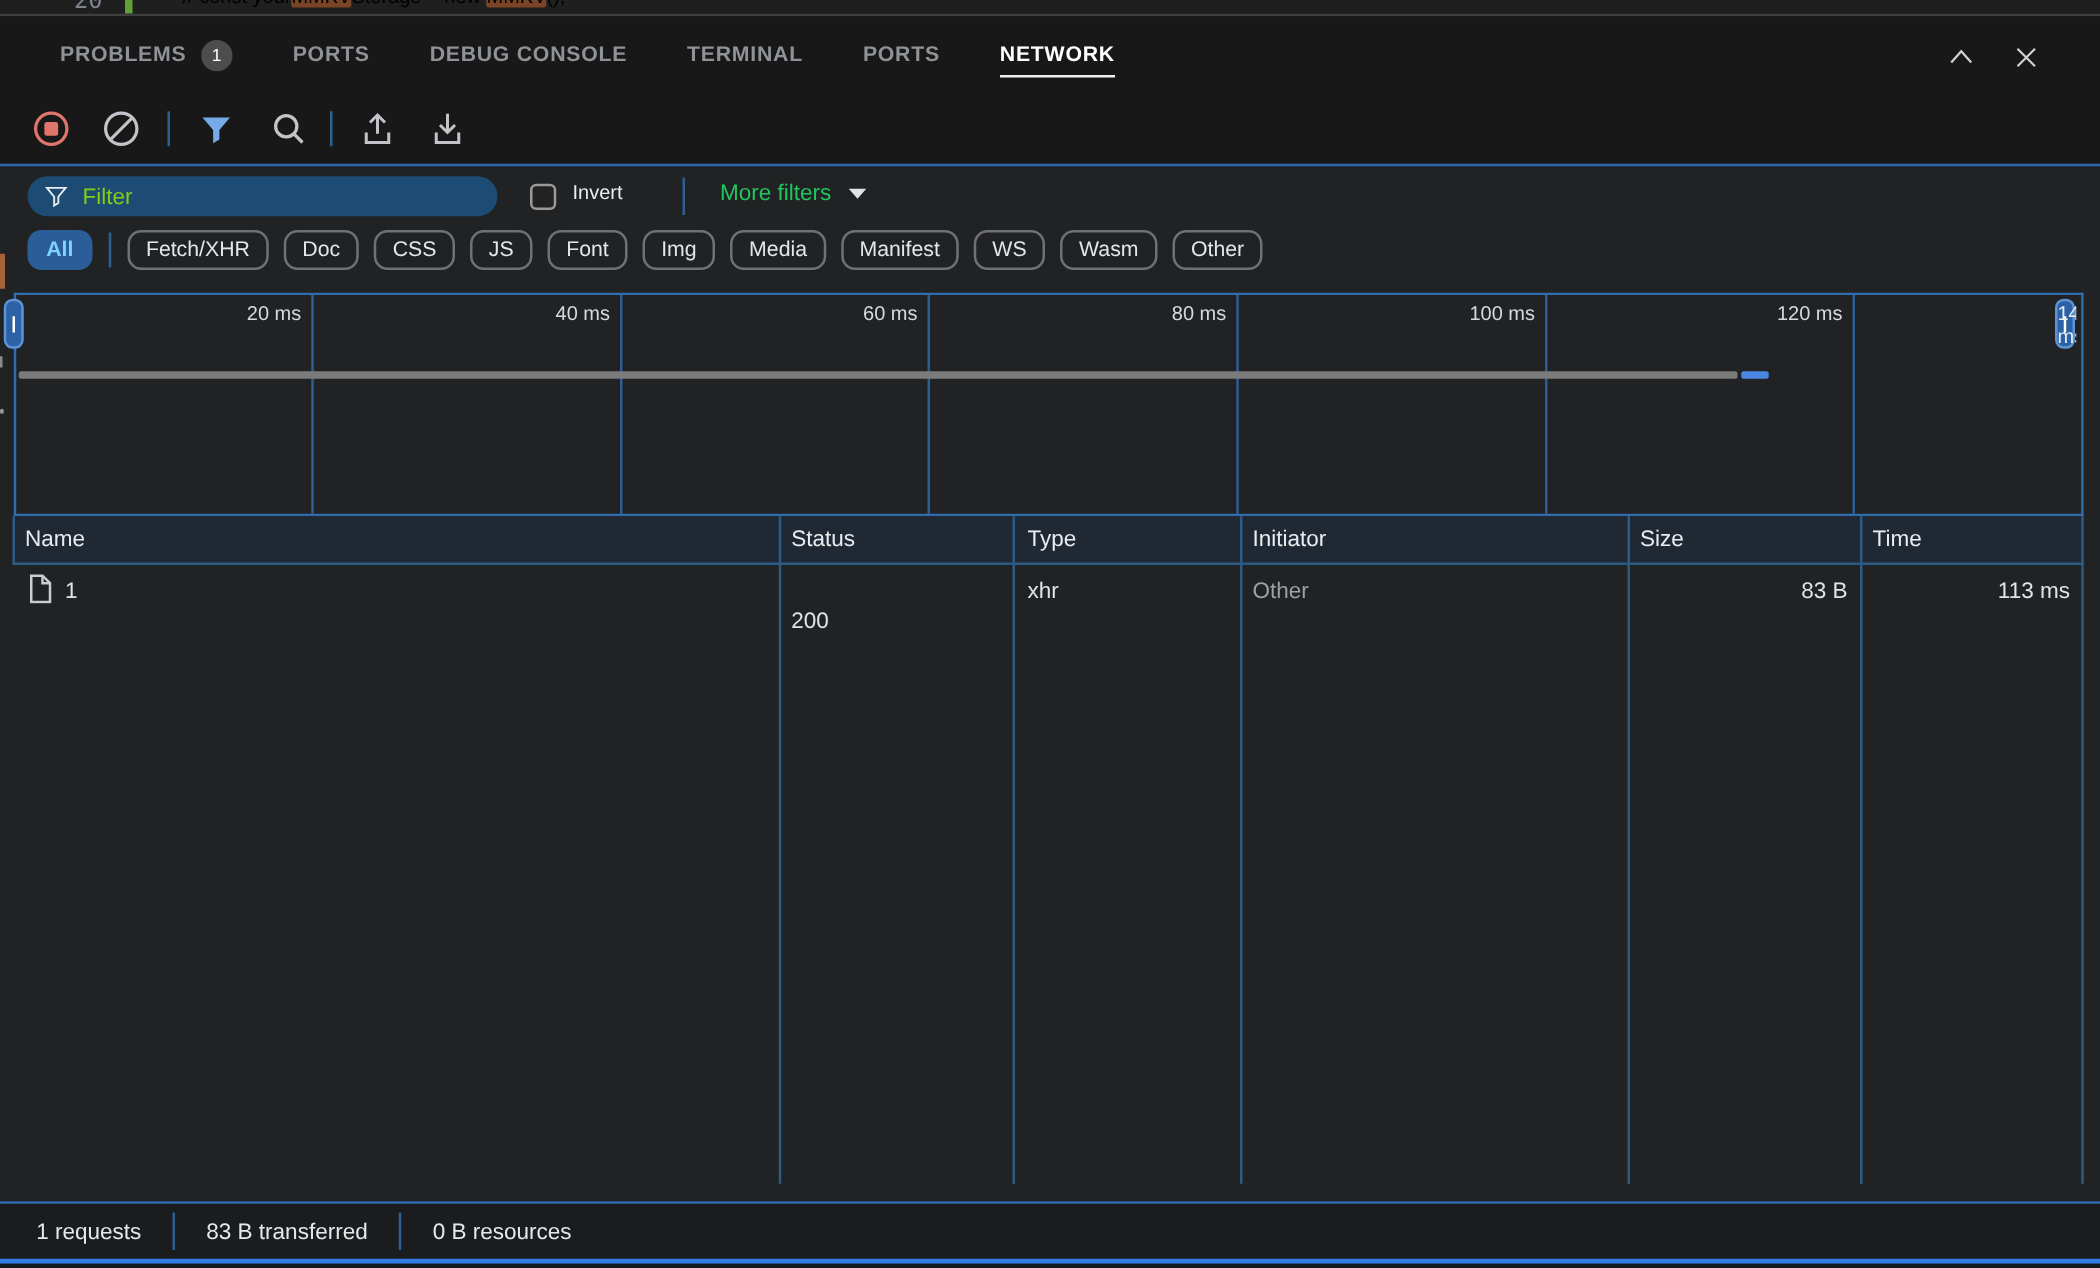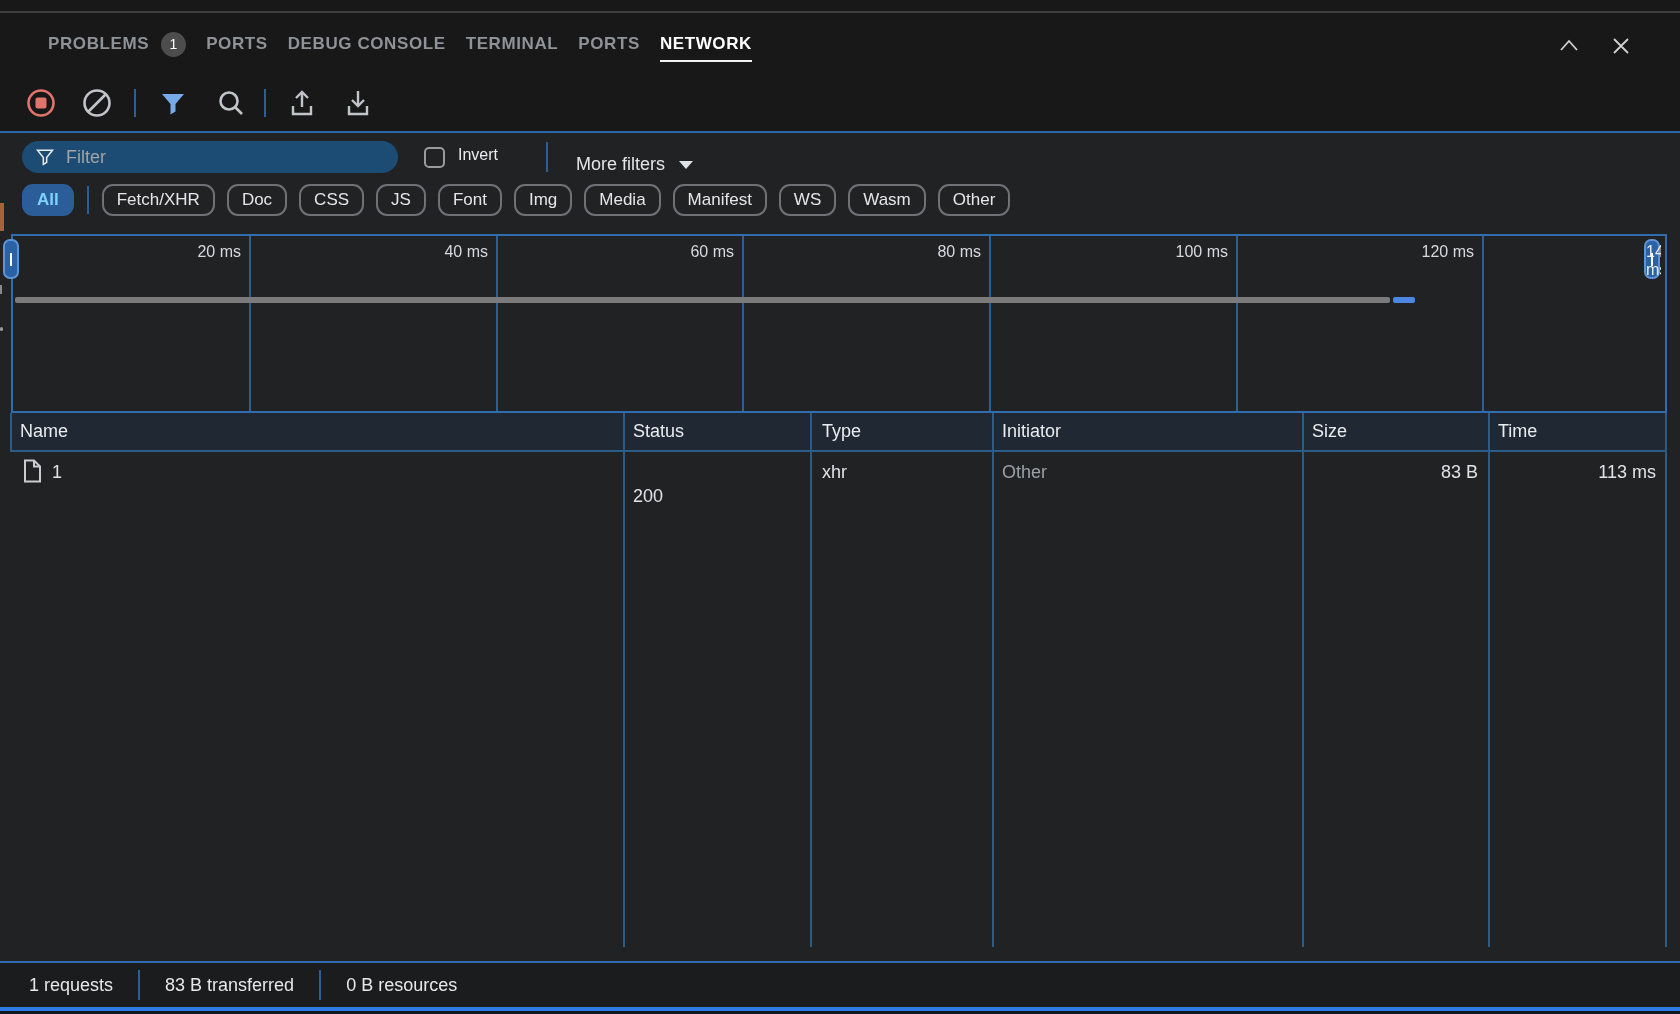--- a/index.html
+++ b/index.html
@@ -12,21 +12,21 @@
   #code-strip { left:0; top:0; width:1680px; height:11px; background:#1f1f1f; overflow:hidden; }
   #line-no { position:absolute; left:48px; width:34px; top:-11px; text-align:right;
              font-family:"DejaVu Sans Mono", monospace; font-size:19px; color:#7d8590; }
   #gutter-bar { position:absolute; left:100px; top:0; width:6px; height:11px; background:#5fa138; }
   #code-text { position:absolute; left:146px; top:-11px; }
   .hl { background:#7a4526; border-radius:2px; }
   #strip-divider { left:0; top:11px; width:1680px; height:2px; background:#3e3e40; }
 
   
   #tabbar { left:0; top:13px; width:1680px; height:62px; background:#181818;
-            display:flex; align-items:center; padding-left:48px; gap:20px; }
+            display:flex; align-items:center; padding-left:48px; gap:48px; }
   .tab { position:relative; display:flex; align-items:center; gap:12px;
          font-size:17px; font-weight:700; letter-spacing:.6px; color:#8f9296;
          padding:10px 0; cursor:pointer; }
   .tab.active { color:#ffffff; }
   .tab.active::after { content:''; position:absolute; left:0; right:0; bottom:2px;
                        height:2px; background:#f2f2f2; }
   .badge { display:inline-flex; align-items:center; justify-content:center;
            min-width:25px; height:25px; border-radius:13px; background:#4d4d4d;
            color:#ffffff; font-size:14px; font-weight:400; }
   .panel-ctl { position:absolute; top:33px; width:26px; height:26px; display:flex;
@@ -38,27 +38,27 @@
           align-items:center; justify-content:center; cursor:pointer; }
   .vsep { position:absolute; top:14px; width:2px; height:28px; background:#2d5f93; }
 
   
   #netpanel { left:0; top:131px; width:1680px; height:830px; background:#212224;
               border-top:2px solid #2c67ab; }
 
   
   #filter-pill { left:22px; top:8px; width:376px; height:32px; border-radius:16px;
                  background:#1c4b74; display:flex; align-items:center; padding-left:13px;
-                 gap:11px; color:#a3a3a3; font-size:18px; }
+                 gap:11px; color:#84cc16; font-size:18px; }
   #invert-box { left:424px; top:14px; width:21px; height:21px; border:2px solid #9a9a9a;
                 border-radius:5px; background:transparent; cursor:pointer; }
   #invert-label { left:458px; top:13px; font-size:16px; color:#e9edf0; }
   #filter-sep { left:546px; top:9px; width:2px; height:30px; background:#2d5f93; }
-  #more-filters { left:576px; top:21px; display:flex; align-items:center; gap:14px;
-                  font-size:18px; color:#e5e5e5; cursor:pointer; }
+  #more-filters { left:576px; top:11px; display:flex; align-items:center; gap:14px;
+                  font-size:18px; color:#22c55e; cursor:pointer; }
   .caret-down { width:0; height:0; border-left:7px solid transparent;
                 border-right:7px solid transparent; border-top:8px solid #dfe3e7; }
 
   
   #chips { left:22px; top:51px; height:32px; display:flex; align-items:center; gap:12px; }
   .chip { display:inline-flex; align-items:center; height:32px; padding:0 13px;
           border:2px solid #707176; border-radius:11px; color:#e4e6e9; font-size:17px;
           background:transparent; cursor:pointer; white-space:nowrap; }
   .chip.active { background:#2b5d99; border-color:#2b5d99; color:#7dd3fc; font-weight:700; }
   .chip-sep { width:2px; height:28px; background:#2d5f93; margin:0 1px; }
@@ -105,20 +105,25 @@
   #edge-mark1 { left:0; top:285px; width:2px; height:9px; background:#8a8a8a; }
   #edge-mark2 { left:0; top:327px; width:3px; height:4px; border-radius:2px; background:#9a9a9a; }
 
   svg { display:block; }
 </style>
 </head>
 <body>
 
 <div id="stage">
 
+  <div class="abs" id="code-strip">
+    <div id="line-no">20</div>
+    <div id="gutter-bar"></div>
+    <div id="code-text"><span>// const your</span><span class="hl">MMKV</span><span>Storage = new </span><span class="hl">MMKV</span><span>();</span></div>
+  </div>
   <div class="abs" id="strip-divider"></div>
 
   <div class="abs" id="tabbar">
     <div class="tab">
       <span>PROBLEMS</span>
       <span class="badge">1</span>
     </div>
     <div class="tab">
       <span>PORTS</span>
     </div>

